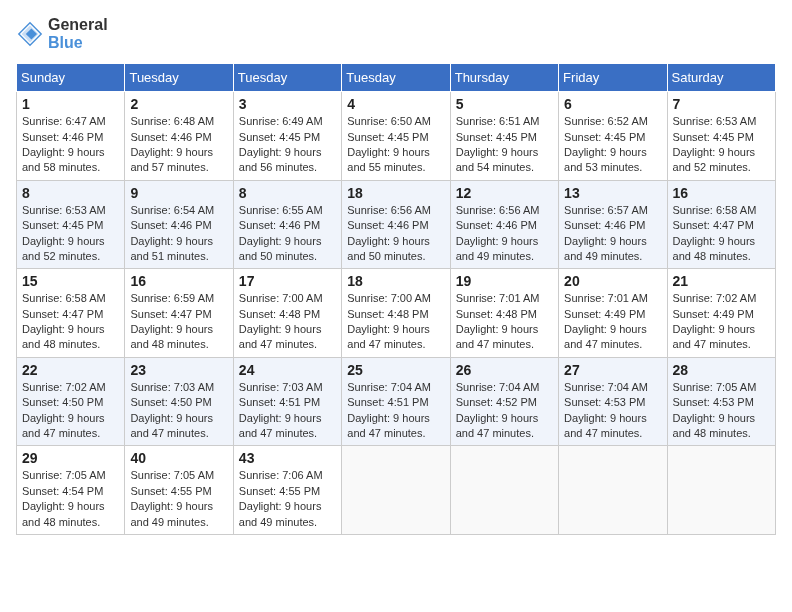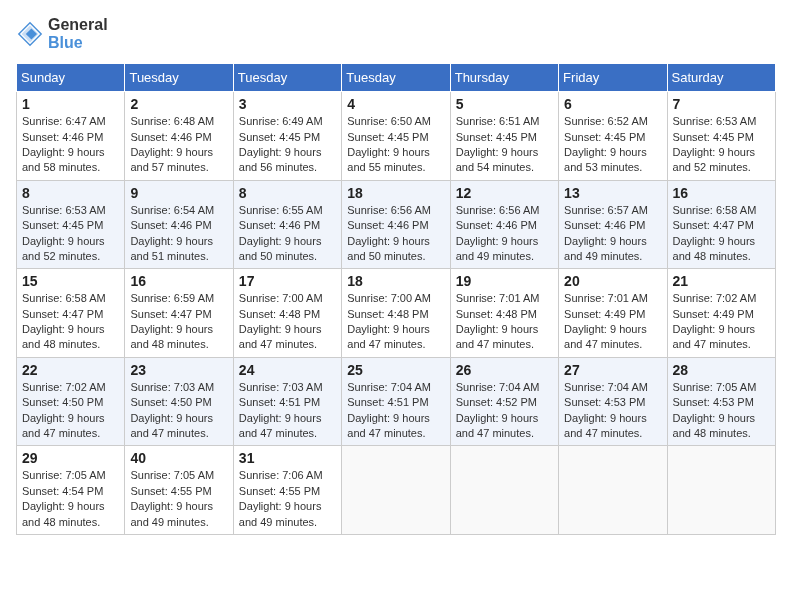--- a/index.html
+++ b/index.html
@@ -350,21 +350,21 @@
       </td>
         <td>
         <span class="day-num">40</span>
         <div class="day-info">
           Sunrise: 7:05 AM<br>
           Sunset: 4:55 PM<br>
           Daylight: 9 hours and 49 minutes.
         </div>
       </td>
         <td>
-        <span class="day-num">31</span>
+        <span class="day-num">43</span>
         <div class="day-info">
           Sunrise: 7:06 AM<br>
           Sunset: 4:55 PM<br>
           Daylight: 9 hours and 49 minutes.
         </div>
       </td>
         <td class="empty"></td>
         <td class="empty"></td>
         <td class="empty"></td>
         <td class="empty"></td>

